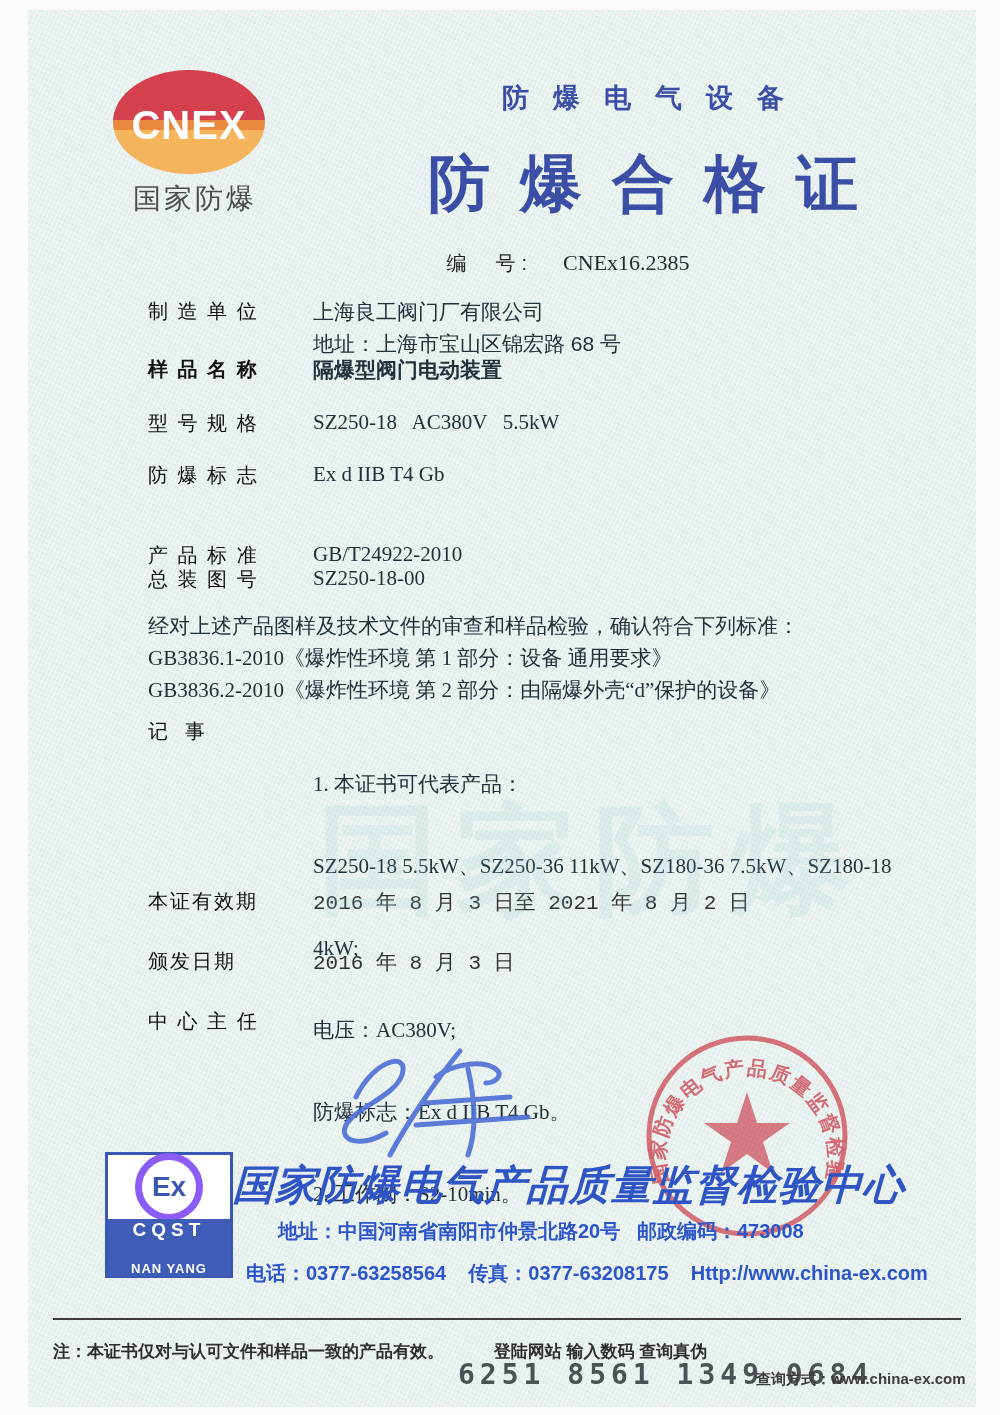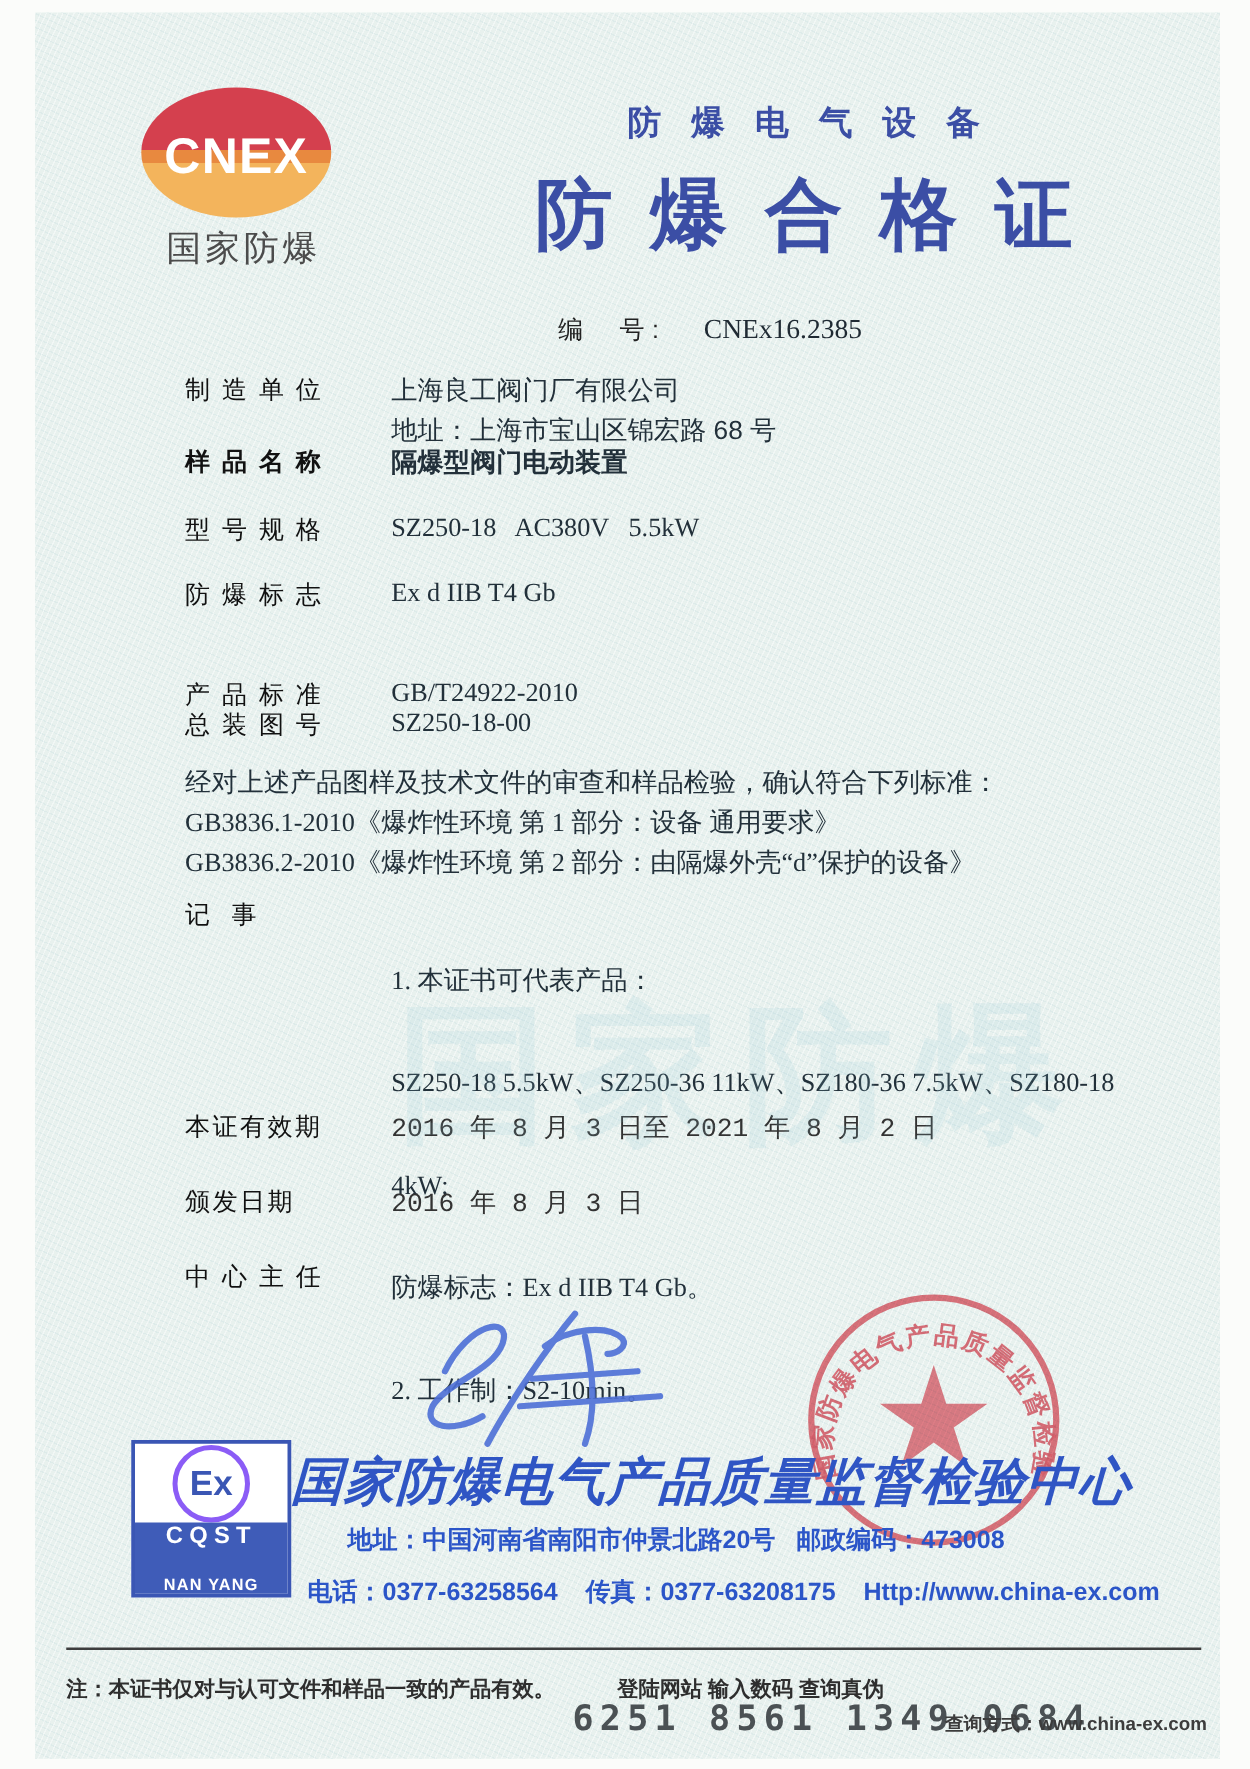--- a/index.html
+++ b/index.html
@@ -22,41 +22,41 @@
   .cnex-oval{
     left:85px;top:60px;width:152px;height:104px;border-radius:50%;
     background:linear-gradient(to bottom,#d4404e 0 48%, #e8893f 48% 58%, #f3b45c 58% 100%);
     display:flex;align-items:center;justify-content:center;
   }
   .cnex-text{color:#fff;font-weight:bold;font-size:40px;letter-spacing:1px;margin-top:6px;
     font-family:"Liberation Sans",sans-serif;}
   .cnex-caption{left:92px;top:170px;width:150px;text-align:center;font-size:28px;color:#4c4c4c;letter-spacing:3px;}
   .titles{left:290px;top:70px;width:650px;text-align:center;color:#3b4ea5;}
   .subtitle{font-size:27px;font-weight:bold;letter-spacing:24px;text-indent:24px;}
-  .main-title{font-size:62px;font-weight:bold;letter-spacing:30px;text-indent:30px;margin-top:14px;}
+  .main-title{font-size:62px;font-weight:bold;letter-spacing:30px;text-indent:30px;margin-top:26px;}
   
   .certno{left:330px;top:240px;width:420px;display:flex;justify-content:center;gap:30px;align-items:baseline;}
   .certno .lab{font-size:20px;color:#222;letter-spacing:6px;white-space:pre-wrap;}
   .certno .val{font-size:22px;color:#1f2a33;font-family:"Liberation Serif",serif;}
   
   .row{left:120px;right:40px;display:flex;}
   .row .lab{width:165px;flex:0 0 165px;font-size:20px;color:#111;white-space:pre-wrap;letter-spacing:2px;}
   .row .val{flex:1;font-size:21px;color:#22303a;font-family:"Liberation Serif",serif;white-space:pre-wrap;}
   .row .val.sans{font-family:Liberation Mono, monospace;color:#333;}
   .indent{left:285px;right:40px;font-size:21px;color:#22303a;font-family:Liberation Sans, sans-serif;white-space:pre-wrap;}
   .statement div{font-size:21px;color:#22303a;line-height:32px;font-family:"Liberation Serif",serif;}
   .notes-val div{font-size:21px;color:#22303a;line-height:32px;font-family:"Liberation Serif",serif;white-space:pre-wrap;}
   
   .signature{left:270px;top:1015px;width:330px;height:140px;}
   .stamp{left:613px;top:1020px;width:212px;height:218px;mix-blend-mode:multiply;opacity:.92;}
   
   .cqst{left:77px;top:1142px;width:122px;height:120px;border:3px solid #3a56b4;background:#fff;
     display:flex;flex-direction:column;align-items:center;}
   .cqst .top{height:64px;display:flex;align-items:center;justify-content:center;width:100%;}
-  .cqst .ex-circle{width:54px;height:54px;border:4px solid #8b5cf6;border-radius:50%;
+  .cqst .ex-circle{width:54px;height:54px;border:7px solid #8b5cf6;border-radius:50%;
     display:flex;align-items:center;justify-content:center;color:#3a56b4;font-weight:bold;font-size:28px;}
   .cqst .bottom{flex:1;width:100%;background:#3f5cb8;color:#fff;text-align:center;display:flex;flex-direction:column;justify-content:center;}
   .cqst .l1{font-size:19px;letter-spacing:5px;font-weight:bold;}
   .cqst .l2{font-size:13px;letter-spacing:1px;font-weight:bold;margin-top:20px;}
   .org-name{left:205px;top:1148px;width:720px;font-size:41px;font-weight:bold;color:#2f55c4;
     font-family:"Liberation Serif",serif;font-style:italic;letter-spacing:1px;transform:skewX(-2deg);white-space:nowrap;}
   .org-address{left:250px;top:1208px;font-size:20px;font-weight:bold;color:#2b55c8;white-space:pre-wrap;}
   .org-contact{left:218px;top:1250px;font-size:20px;font-weight:bold;color:#2b55c8;white-space:pre-wrap;}
   
   .rule{left:25px;top:1308px;width:908px;height:2px;background:#3d3d3d;}
@@ -125,20 +125,21 @@
     <div>GB3836.1-2010《爆炸性环境 第 1 部分：设备 通用要求》</div>
     <div>GB3836.2-2010《爆炸性环境 第 2 部分：由隔爆外壳“d”保护的设备》</div>
   </div>
 
   <div class="abs row" style="top:708px;">
     <span class="lab">记  事</span>
     <span class="val notes-val">
       <div>1. 本证书可代表产品：</div>
       <div>SZ250-18 5.5kW、SZ250-36 11kW、SZ180-36 7.5kW、SZ180-18</div>
       <div>4kW;</div>
+      <div>电压：AC380V;</div>
       <div>防爆标志：Ex d IIB T4 Gb。</div>
       <div>2. 工作制：S2-10min。</div>
     </span>
   </div>
 
   <div class="abs row" style="top:878px;">
     <span class="lab">本证有效期</span>
     <span class="val sans">2016 年 8 月 3 日至 2021 年 8 月 2 日</span>
   </div>
 

